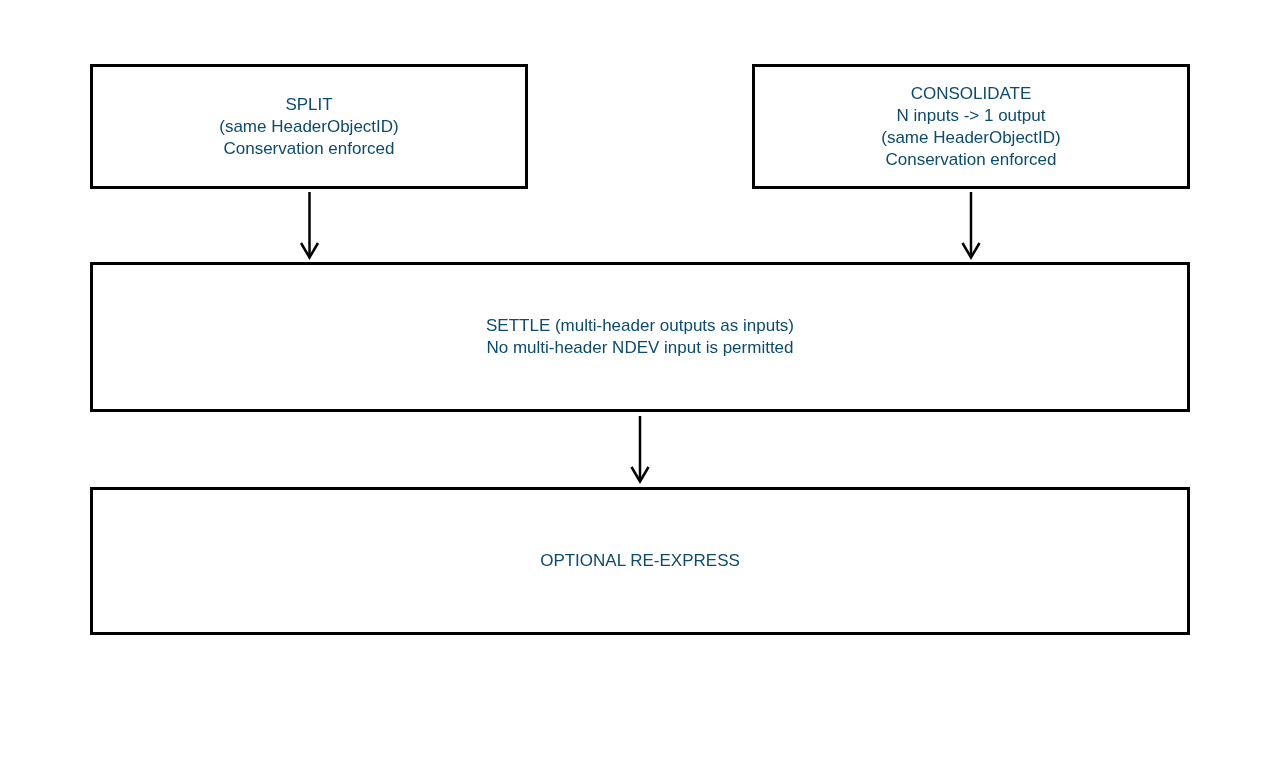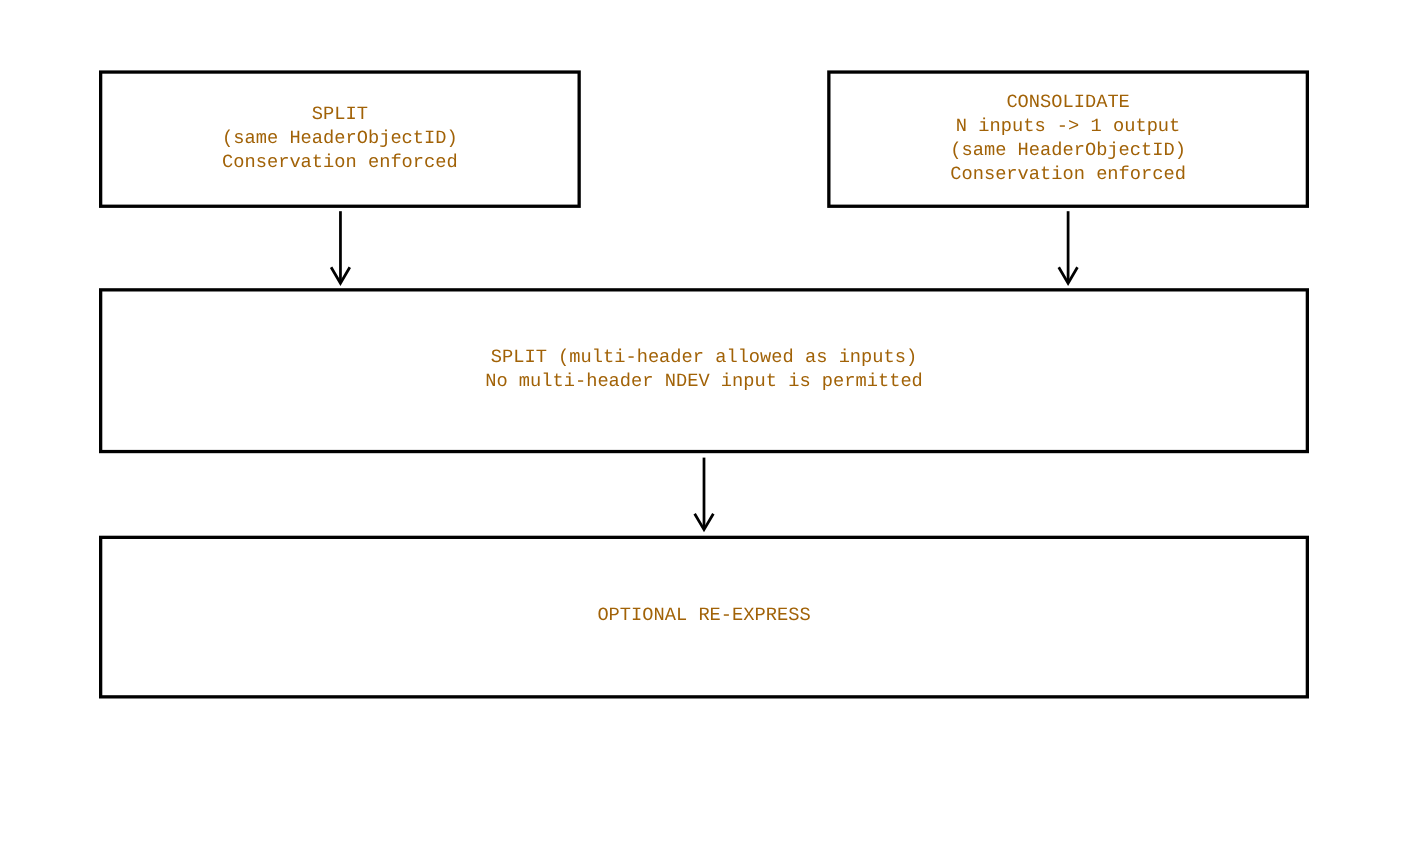--- a/index.html
+++ b/index.html
@@ -6,22 +6,22 @@
     margin: 0;
     padding: 0;
     background: #ffffff;
   }
   .canvas {
     position: relative;
     width: 1280px;
     height: 777px;
     background: #ffffff;
     overflow: hidden;
-    font-family: Liberation Mono, monospace;
-    color: #a16207;
+    font-family: Liberation Sans, sans-serif;
+    color: #0c4a6e;
   }
   .node {
     position: absolute;
     box-sizing: border-box;
     border: 3px solid #000000;
     background: #ffffff;
     display: flex;
     flex-direction: column;
     justify-content: center;
     align-items: center;
@@ -53,21 +53,21 @@
   </div>
 
   <div class="node" style="left:752px; top:64px; width:438px; height:125px;">
     <div>CONSOLIDATE</div>
     <div>N inputs -&gt; 1 output</div>
     <div>(same HeaderObjectID)</div>
     <div>Conservation enforced</div>
   </div>
 
   <div class="node" style="left:90px; top:262px; width:1100px; height:150px;">
-    <div>SPLIT (multi-header allowed as inputs)</div>
+    <div>SETTLE (multi-header outputs as inputs)</div>
     <div>No multi-header NDEV input is permitted</div>
   </div>
 
   <div class="node" style="left:90px; top:487px; width:1100px; height:148px;align-items:center;">
     <div>OPTIONAL RE-EXPRESS</div>
   </div>
 
   <svg class="arrow-layer" viewBox="0 0 1280 777" xmlns="http://www.w3.org/2000/svg">
 
     <g stroke="#000000" stroke-width="2.5" fill="none">

